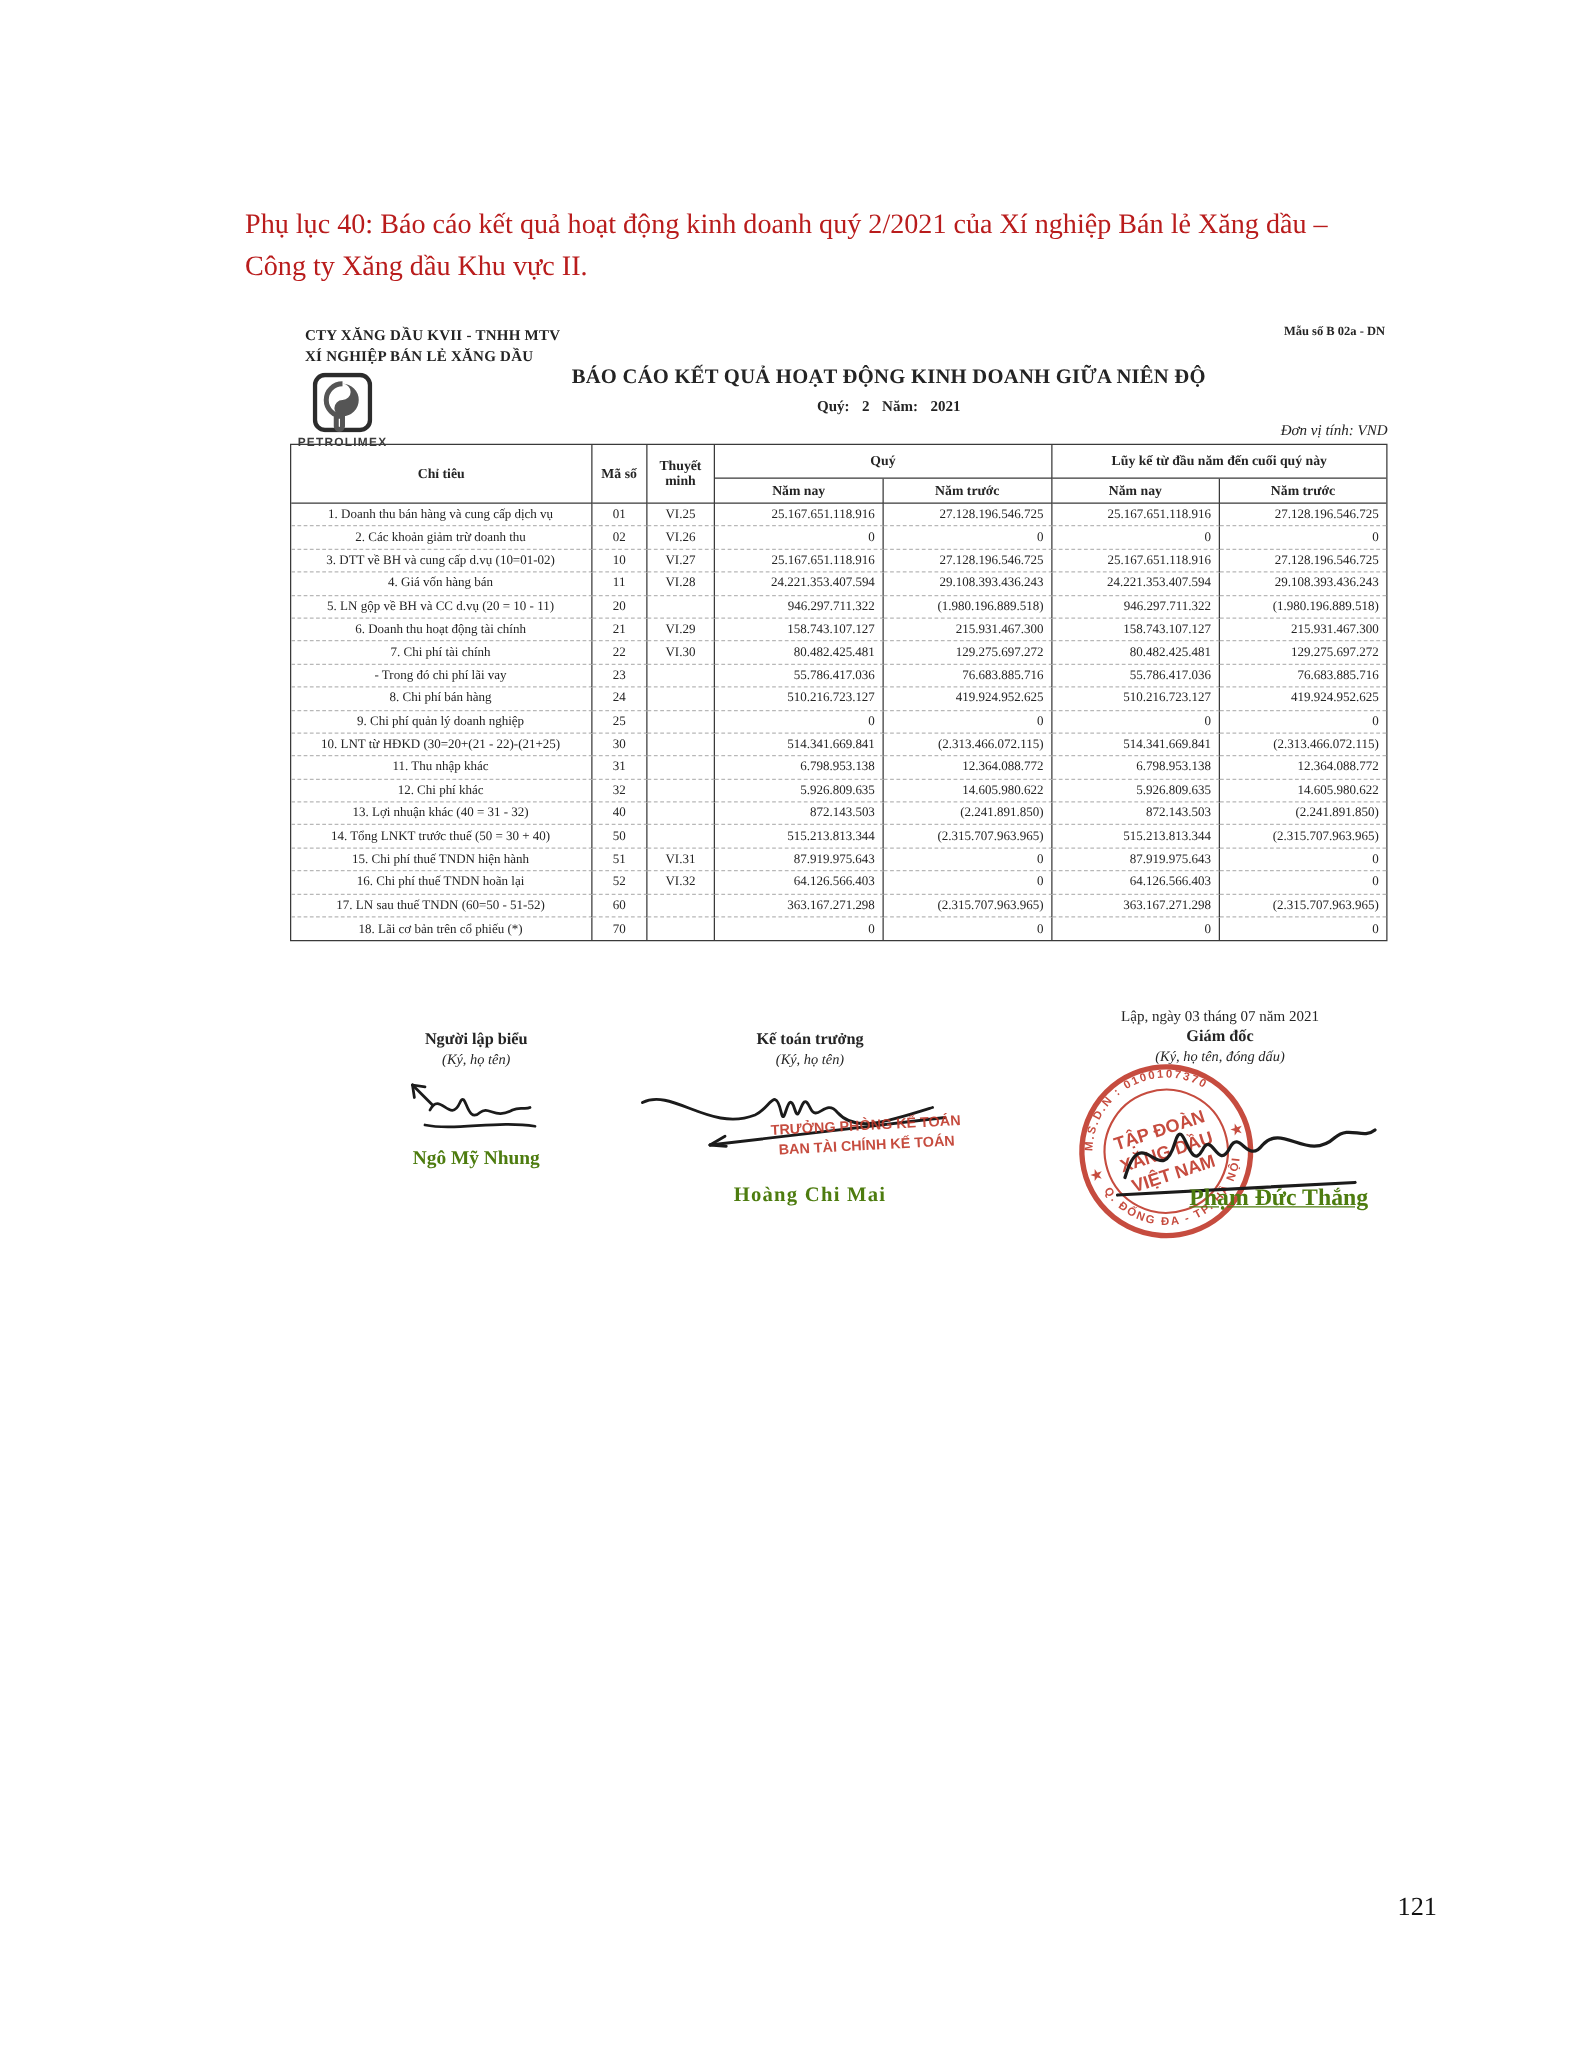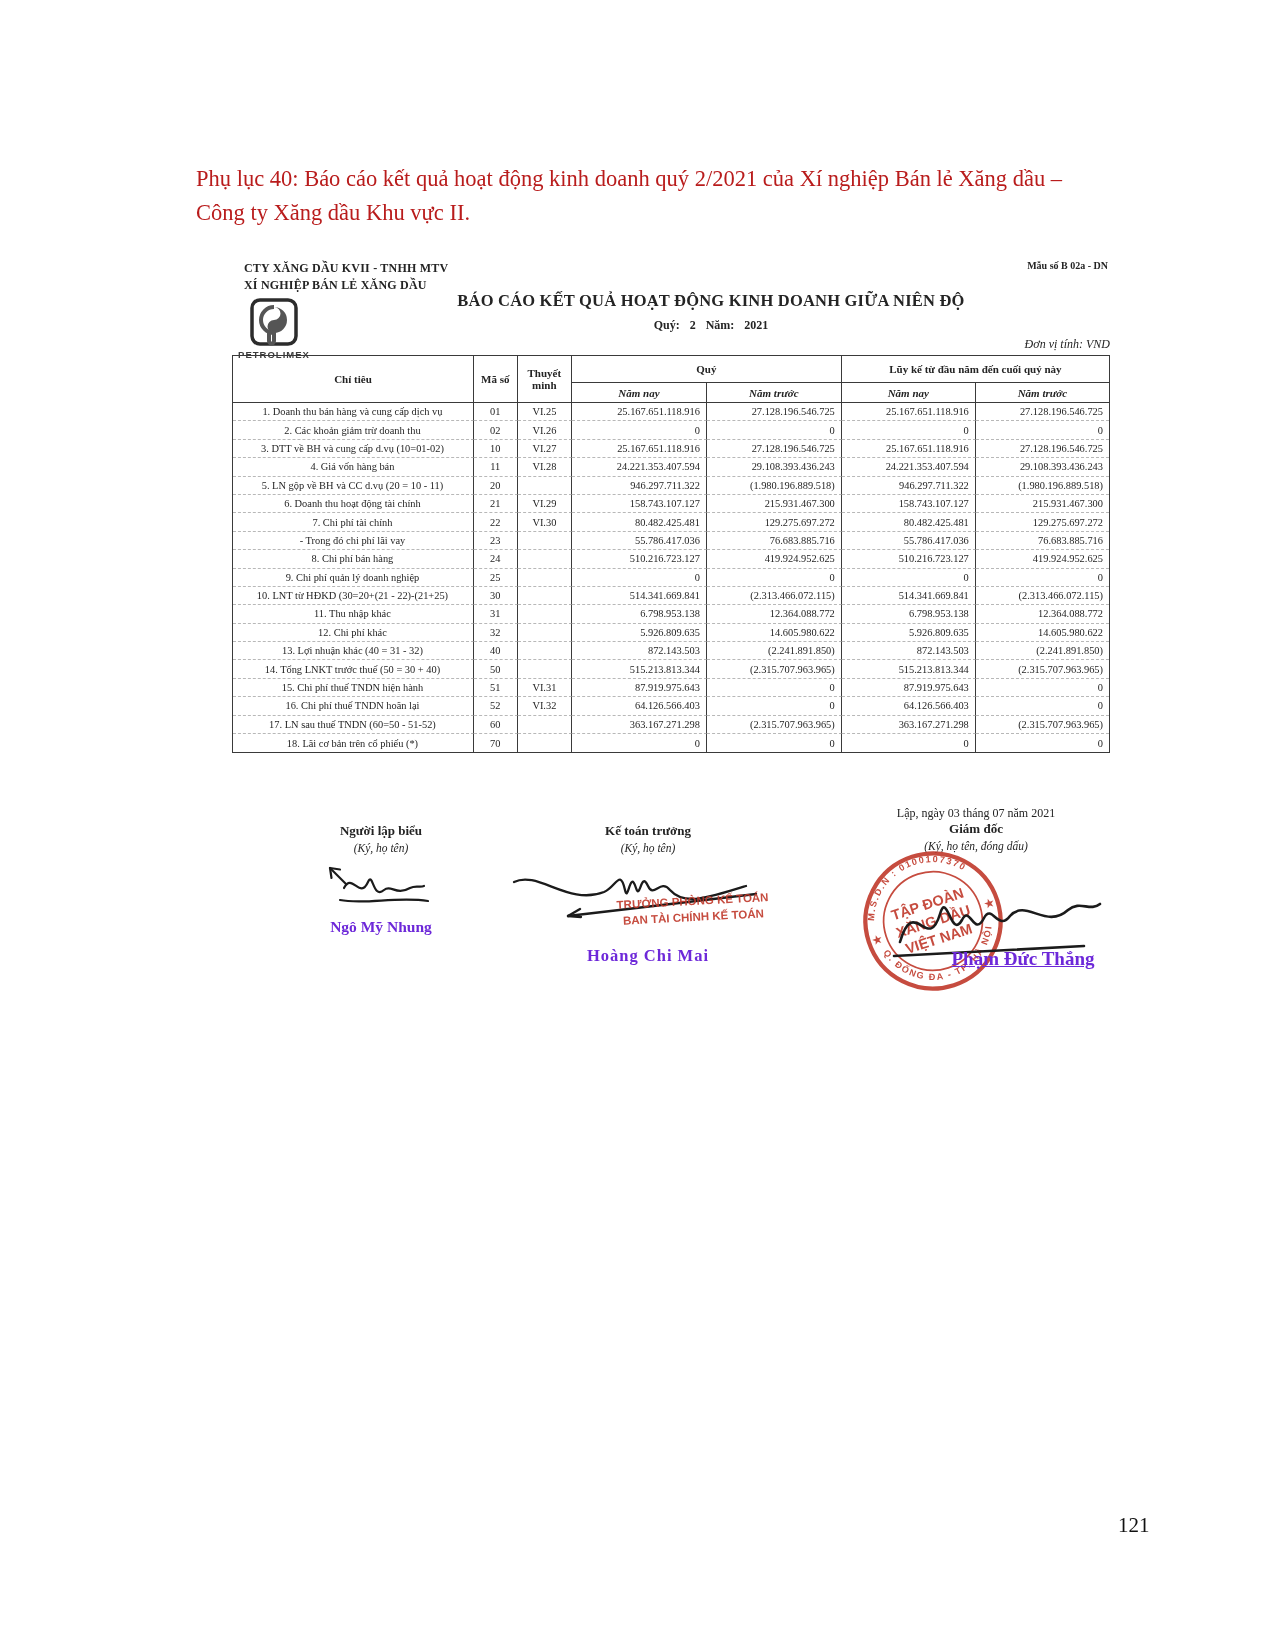--- a/index.html
+++ b/index.html
@@ -31,34 +31,34 @@
 
   
   .tblwrap { position:absolute; left:2px; top:97px; width:878px; border:1.5px solid #3a3a3a; }
   table { width:100%; border-collapse:separate; border-spacing:0; table-layout:fixed; }
   th, td { font-family:"Liberation Serif", serif; overflow:hidden; white-space:nowrap; }
   th { font-weight:bold; font-size:11px; text-align:center; vertical-align:middle;
        border-right:1px solid #3a3a3a; border-bottom:1px solid #3a3a3a; padding:2px 3px; }
   th:last-child { border-right:none; }
   th.h1 { height:47px; }
   th.grp { height:27px; }
-  th.sub { height:20px;font-style:italic; }
+  th.sub { height:20px; }
   tbody td { font-size:10.4px; height:18.4px; padding:0 6px;
        border-right:1px solid #3a3a3a; border-bottom:1px dashed #b8b8b8; }
   tbody td:last-child { border-right:none; }
   tbody tr:last-child td { border-bottom:none; }
   td.lbl { text-align:center; padding-left:5px; }
   td.ctr { text-align:center; }
   td.num { text-align:right; }
 
   
   .sig { position:absolute; text-align:center; }
   .sig-title { font-weight:bold; font-size:13px; }
   .sig-sub { font-style:italic; font-size:11.5px; margin-top:3px; }
-  .sig-name { font-weight:bold; font-size:15.5px; color:#6d28d9; }
+  .sig-name { font-weight:bold; font-size:15.5px; color:#4d7c0f; }
   .sig-left  { left:26px;  top:565px; width:250px; }
   .sig-mid   { left:268px; top:565px; width:300px; }
   .sig-right { left:588px; top:548px; width:316px; }
   .sig-date { font-size:12px; }
   .ink { display:block; margin:4px auto 0; }
   .mid-zone { position:relative; height:92px; }
   .mid-zone svg { position:absolute; left:10px; top:0; }
   .stamp-lines { position:absolute; left:80px; top:40px; width:230px;
      color:#c0392b; font-family:"Liberation Sans", sans-serif; font-size:11.5px; font-weight:bold;
      line-height:1.35; transform:rotate(-3deg); opacity:.9; text-align:center; }

